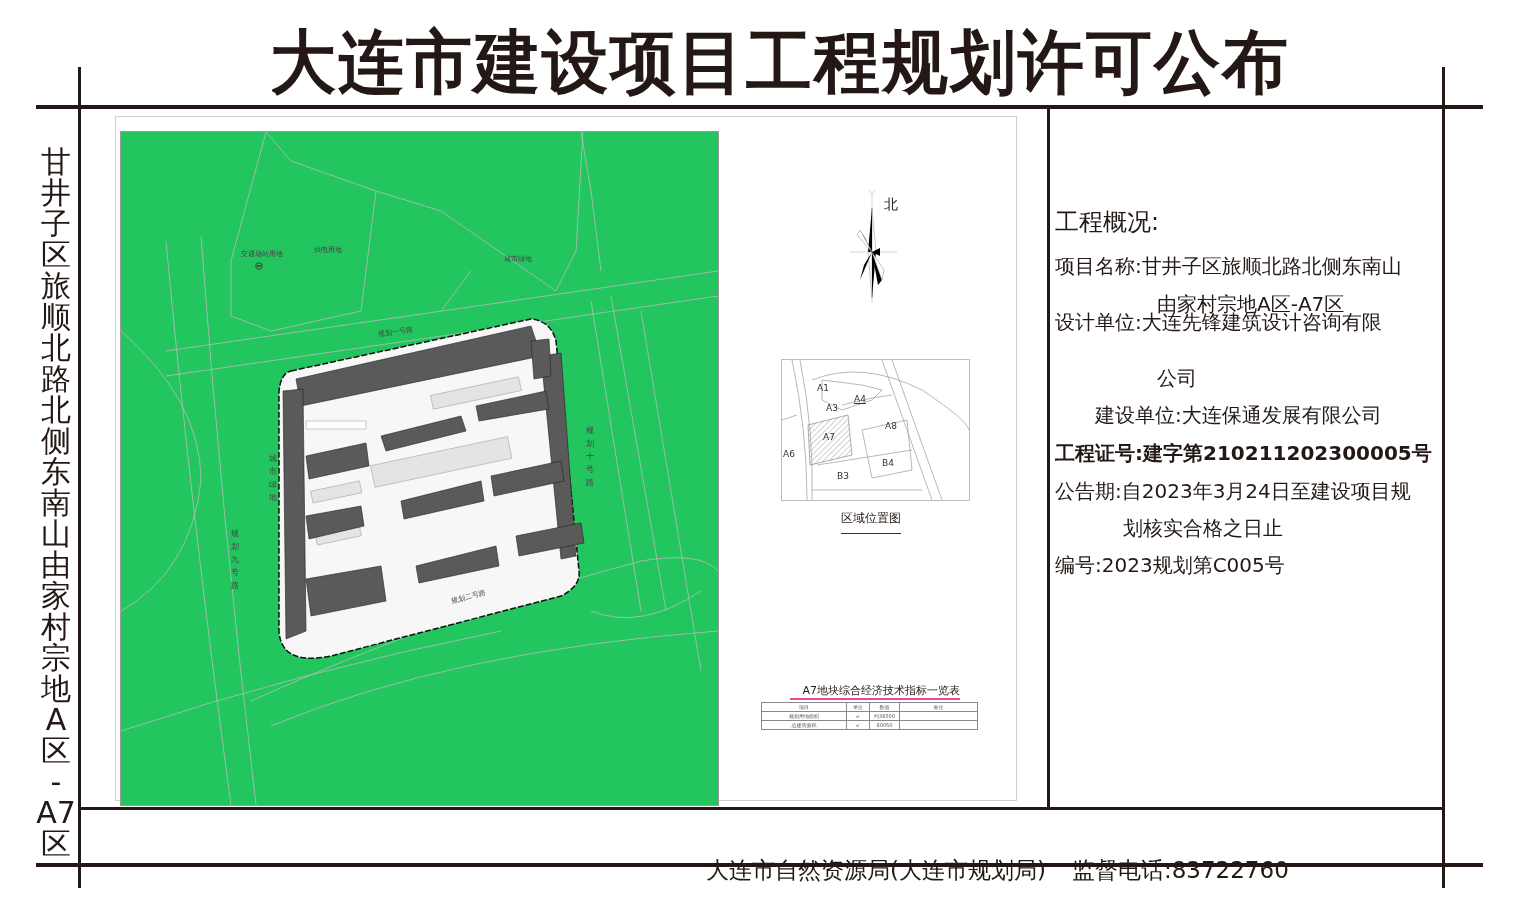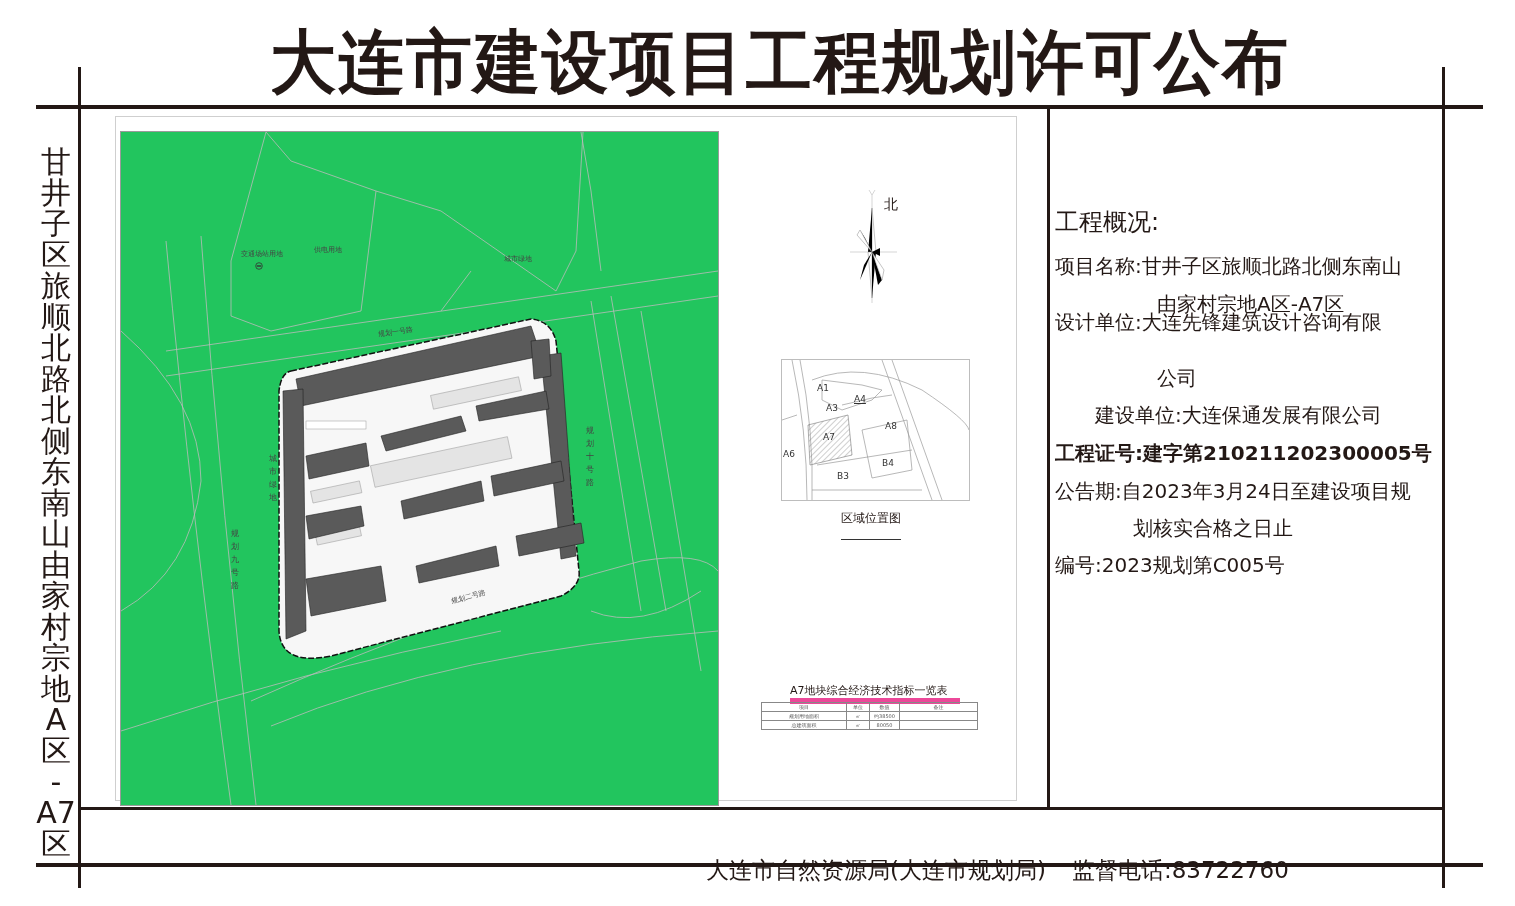--- a/index.html
+++ b/index.html
@@ -20,23 +20,23 @@
   #info-heading { position: absolute; left: 0; top: 6px; font-size: 24px; }
   .info-row { position: absolute; left: 0; white-space: nowrap; font-size: 20px; line-height: 37px; }
   .info-cont { position: absolute; white-space: nowrap; font-size: 20px; line-height: 37px; }
   #footer-text { position: absolute; left: 706px; top: 818px; font-size: 23px; white-space: nowrap; line-height: 38px; margin-top: 33px; }
   #footer-text .gap { display: inline-block; width: 26px; }
   #compass-label { position: absolute; left: 884px; top: 196px; font-size: 14px; }
   #location-map { position: absolute; left: 781px; top: 359px; width: 187px; height: 140px;
            border: 1px solid #bdbdbd; background: #fff; overflow: hidden; }
   .loc-label { position: absolute; font-size: 9px; color: #333; }
   #location-caption { position: absolute; left: 841px; top: 510px; font-size: 12px;
-           border-bottom: 1px solid #333; padding-bottom: 12px; }
+           border-bottom: 1px solid #333; padding-bottom: 6px; }
   #table-title { position: absolute; left: 790px; top: 683px; font-size: 11px;
-           border-bottom: 6px solid #ec4899; width: 170px; text-align: left; }
+           border-bottom: 2px solid #ec4899; width: 170px; text-align: right; }
   #tech-table { position: absolute; left: 761px; top: 702px; border-collapse: collapse;
            font-size: 5px; color: #555; width: 217px; }
   #tech-table td { border: 1px solid #888; height: 8px; padding: 0 2px; text-align: center; }
   .plan-label { position: absolute; font-size: 7px; color: #444; white-space: nowrap; }
   .plan-vlabel { position: absolute; font-size: 8px; color: #444; width: 9px; line-height: 13px; text-align: left; }
 </style>
 </head>
 <body>
 
 <div class="bar" style="left:36px; top:105px; width:1447px; height:4px;"></div>
@@ -238,21 +238,21 @@
     <span>建设单位:</span><span>大连保通发展有限公司</span>
   </div>
 
   <div class="info-row" style="top:235px;font-weight:bold;">
     <span>工程证号:</span><span>建字第210211202300005号</span>
   </div>
 
   <div class="info-row" style="top:273px;">
     <span>公告期:</span><span>自2023年3月24日至建设项目规</span>
   </div>
-  <div class="info-cont" style="left:78px; top:310px;">划核实合格之日止</div>
+  <div class="info-cont" style="left:68px; top:310px;">划核实合格之日止</div>
 
   <div class="info-row" style="top:347px;">
     <span>编号:</span><span>2023规划第C005号</span>
   </div>
 </div>
 
 <div id="footer-text">
   <span>大连市自然资源局(大连市规划局)</span><span class="gap"></span><span>监督电话:</span><span>83722760</span>
 </div>
 

